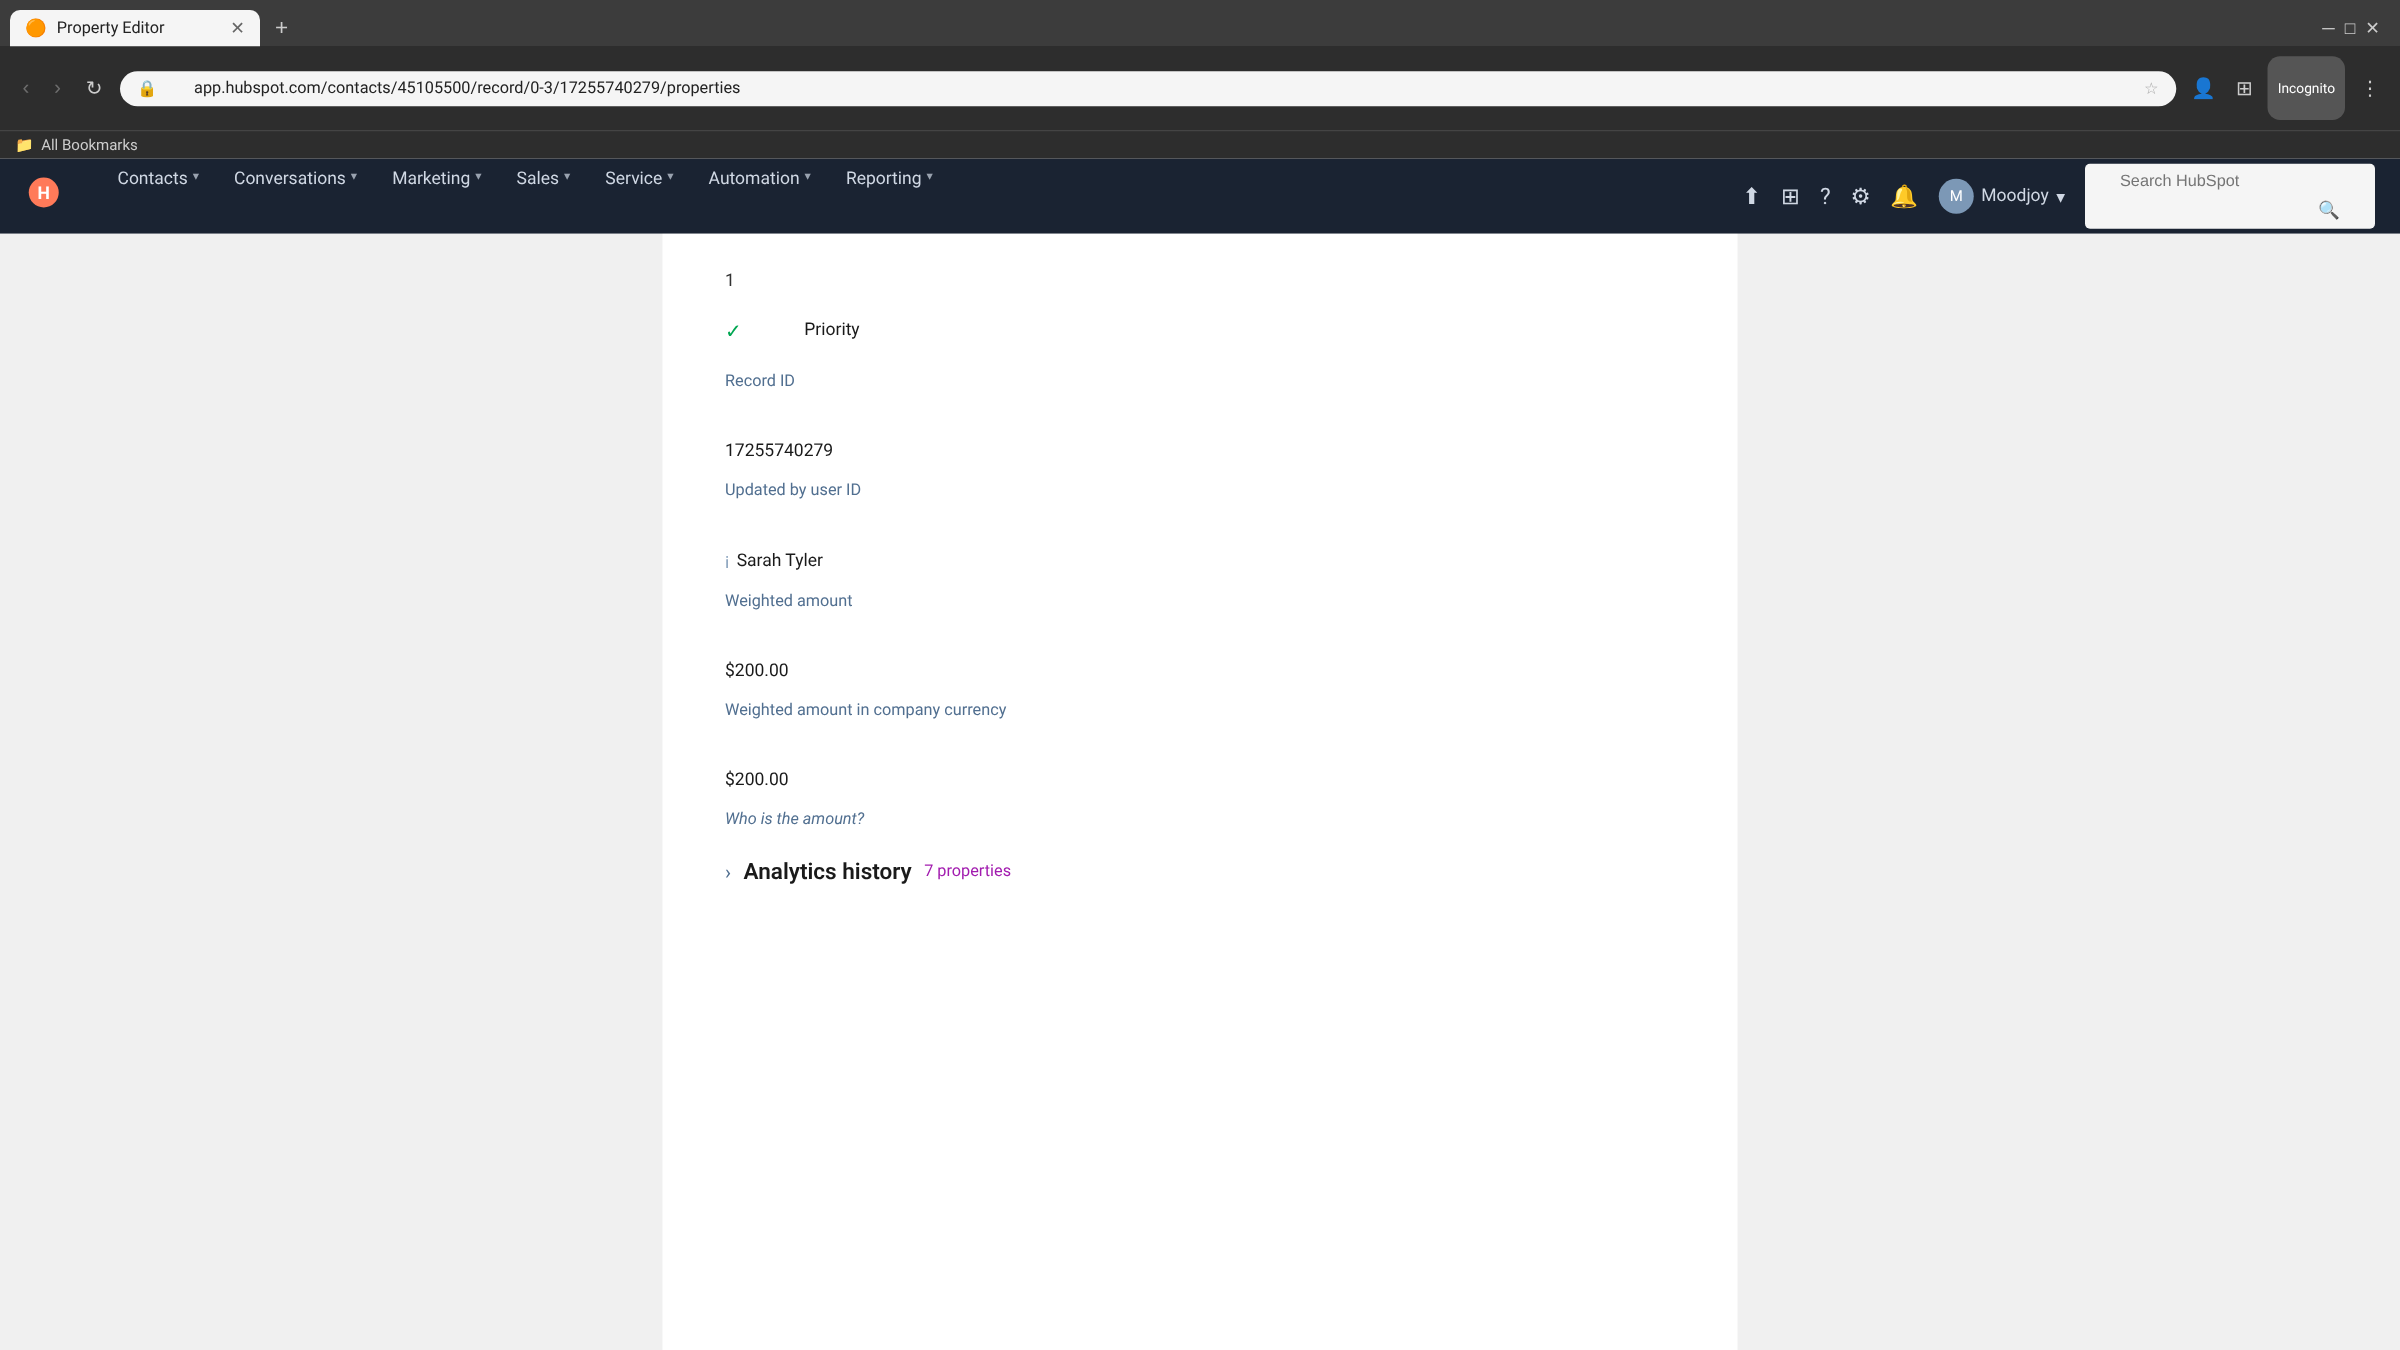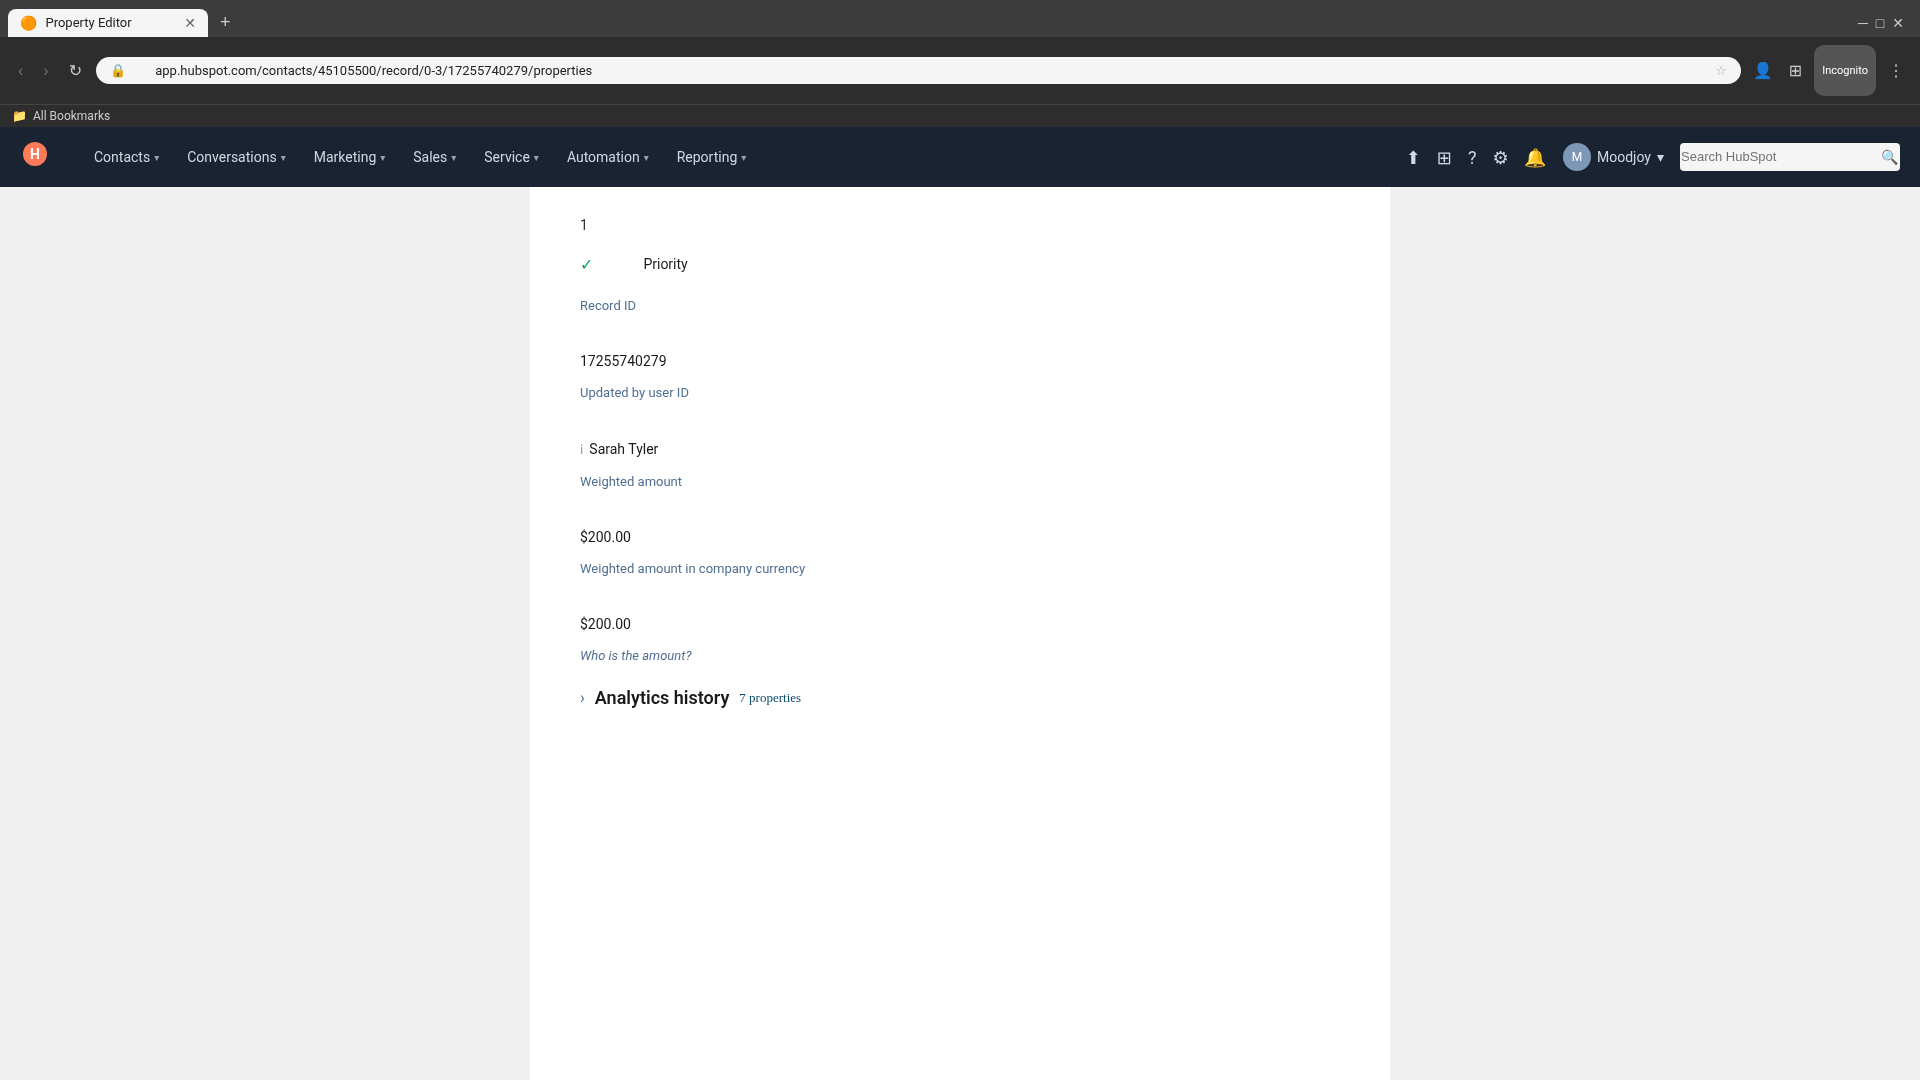--- a/index.html
+++ b/index.html
@@ -21,25 +21,25 @@
     .nav-icon { font-size: 16px; cursor: pointer; padding: 4px; }
     .incognito-badge { background: #555; color: #fff; font-size: 11px; padding: 19px 8px; border-radius: 10px; }
     .bookmarks-bar { display: flex; align-items: center; padding: 4px 12px; background: #2d2d2d; border-top: 1px solid #444; }
     .bookmarks-label { color: #ccc; font-size: 12px; }
 
     
     .app { background: #fff; width: 100%; height: calc(1080px - 116px); }
     .hubspot-nav { background: #1a2332; display: flex; align-items: center; padding: 0 20px; height: 60px; }
     .hs-logo { color: #ff7a59; font-size: 24px; font-weight: bold; margin-right: 30px; }
     .main-nav { display: flex; align-items: center; gap: 0; flex: 1; }
-    .main-nav-item { color: #d0d8e4; font-size: 14px; padding: 8px 14px; cursor: pointer; display: flex; align-items: center; gap: 4px; height: 60px; position: relative; }
+    .main-nav-item { color: #d0d8e4; font-size: 14px; padding: 8px 14px; cursor: pointer; display: flex; align-items: flex-start; gap: 4px; height: 60px; position: relative; }
     .main-nav-item .chevron { font-size: 10px; opacity: 0.7; }
     .nav-right { display: flex; align-items: center; gap: 16px; }
     .nav-right-icon { color: #d0d8e4; font-size: 18px; cursor: pointer; }
-    .search-bar { display: flex; align-items: flex-start; background: #f5f5f5; border-radius: 4px; padding: 6px 1px; gap: 8px; min-width: 220px; }
+    .search-bar { display: flex; align-items: flex-end; background: #f5f5f5; border-radius: 4px; padding: 6px 28px; gap: 8px; min-width: 220px; flex-direction: column; }
     .search-input { border: none; background: none; font-size: 13px; color: #333; outline: none; flex: 1; }
     .search-icon { color: #666; font-size: 14px; }
     .user-avatar { display: flex; align-items: center; gap: 6px; color: #d0d8e4; font-size: 14px; cursor: pointer; }
 
     
     .content-area { display: flex; background: #f0f0f0; height: calc(100% - 60px); }
     .main-content { flex: 1; overflow-y: auto; padding: 0; }
 
     .property-number { font-size: 14px; color: #333; margin-bottom: 20px; }
 
@@ -47,21 +47,21 @@
     .property-check { color: #00a651; margin-right: 10px; margin-top: 2px; font-size: 16px; }
     .property-label { font-size: 13px; color: #516f90; margin-bottom: 2px; }
     .property-value { font-size: 14px; color: #1a1a1a; display: flex; align-items: center; gap: 6px; margin-top: 40px; }
     .info-icon { color: #7c98b6; font-size: 13px; }
 
     .priority-row { display: flex; align-items: center; margin-bottom: 24px; }
 
     .section-header { display: flex; align-items: center; gap: 10px; margin: 24px 0 8px; cursor: pointer; }
     .section-chevron { color: #516f90; font-size: 16px; }
     .section-title { font-size: 18px; font-weight: 600; color: #1a1a1a; }
-    .section-count { font-size: 13px; color: #0c4a6e; font-family: Liberation Serif, serif; }
+    .section-count { font-size: 13px; color: #a21caf; }
 
     .who-owner { font-size: 13px; color: #516f90; font-style: italic; margin-bottom: 20px; }
 
     
     ::-webkit-scrollbar { width: 8px; }
     ::-webkit-scrollbar-track { background: #f0f0f0; }
     ::-webkit-scrollbar-thumb { background: #ccc; border-radius: 4px; }
   </style>
 </head>
 <body>

